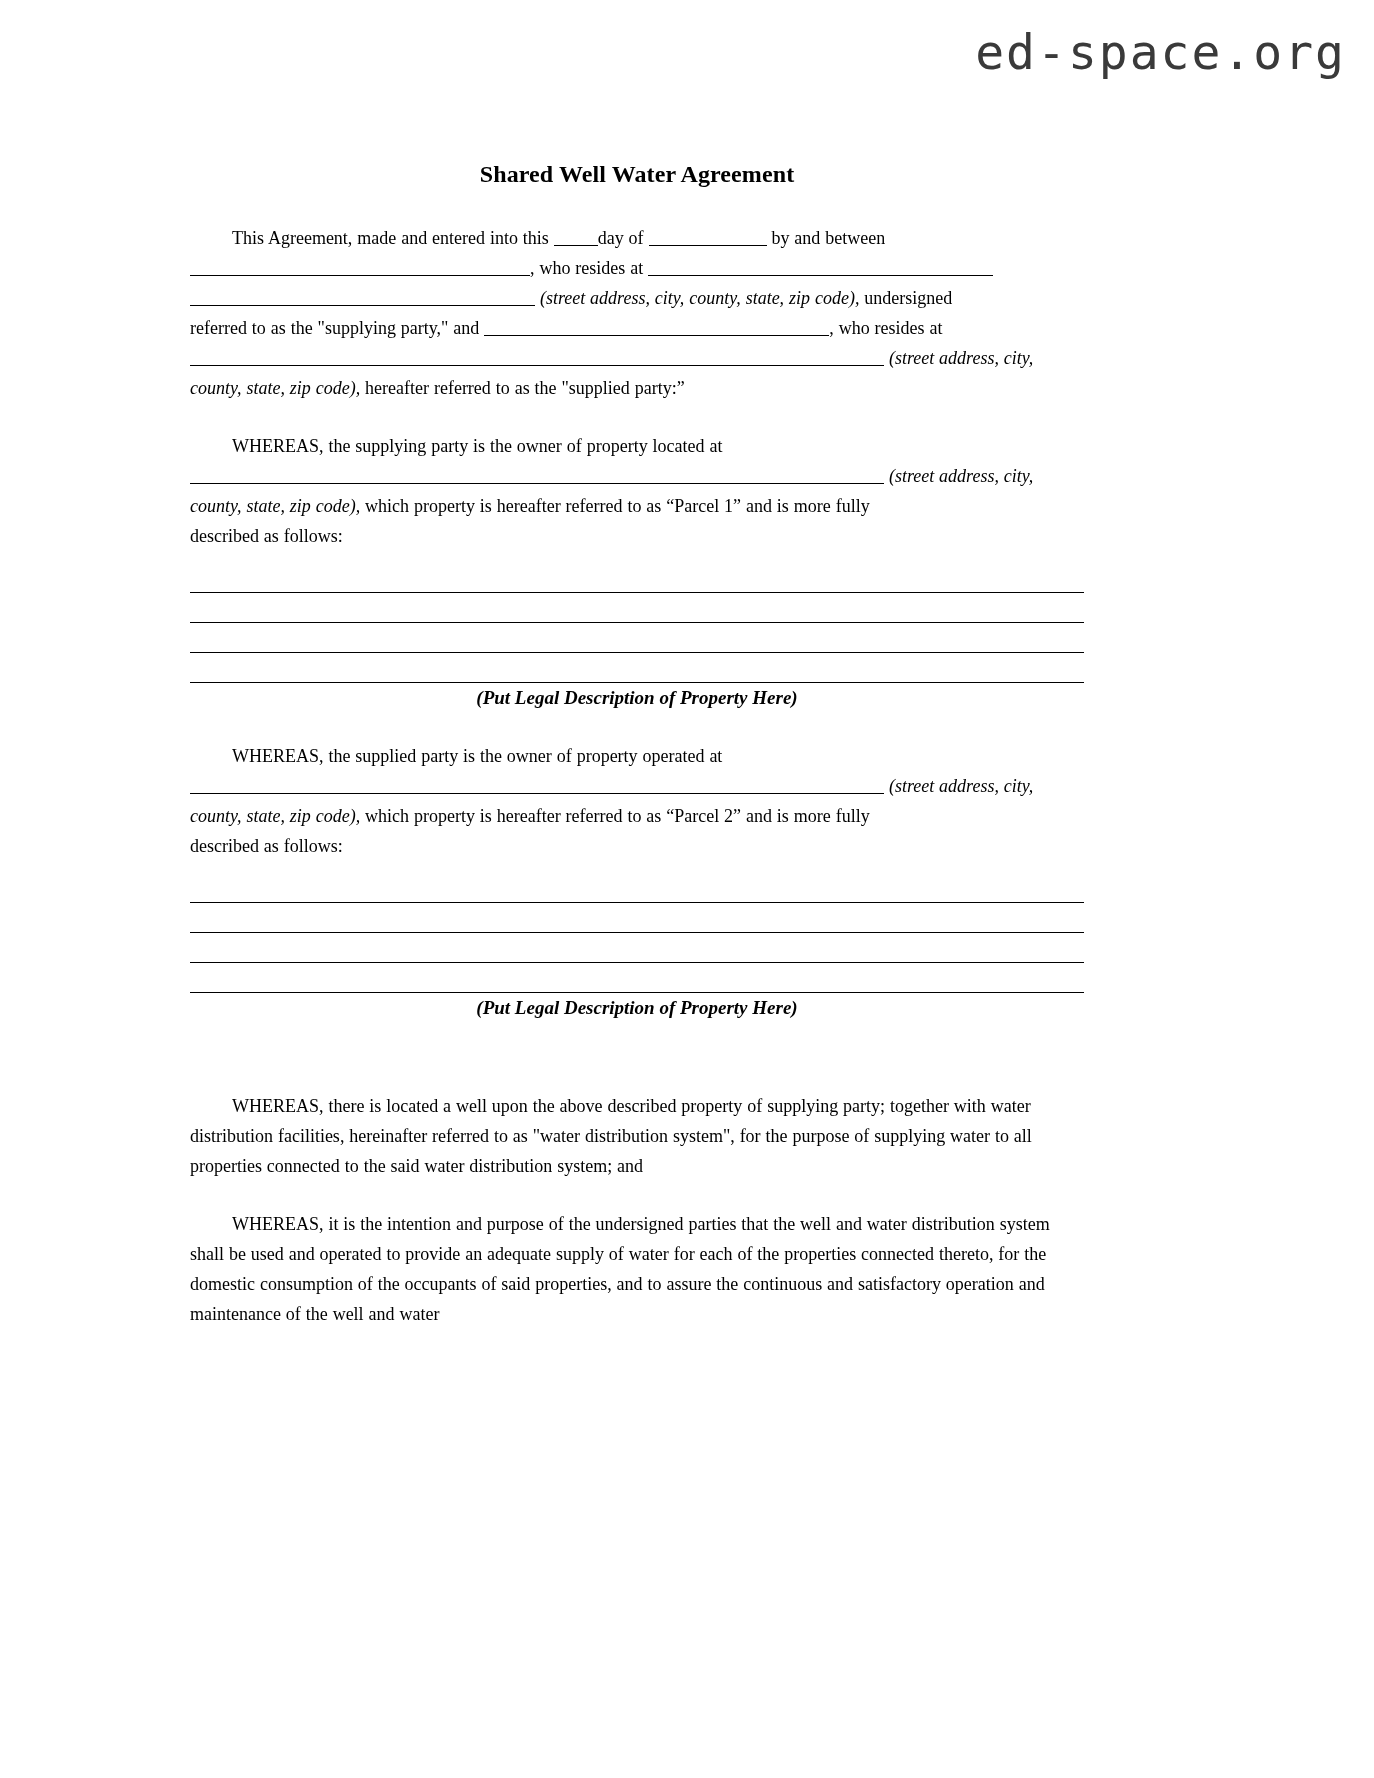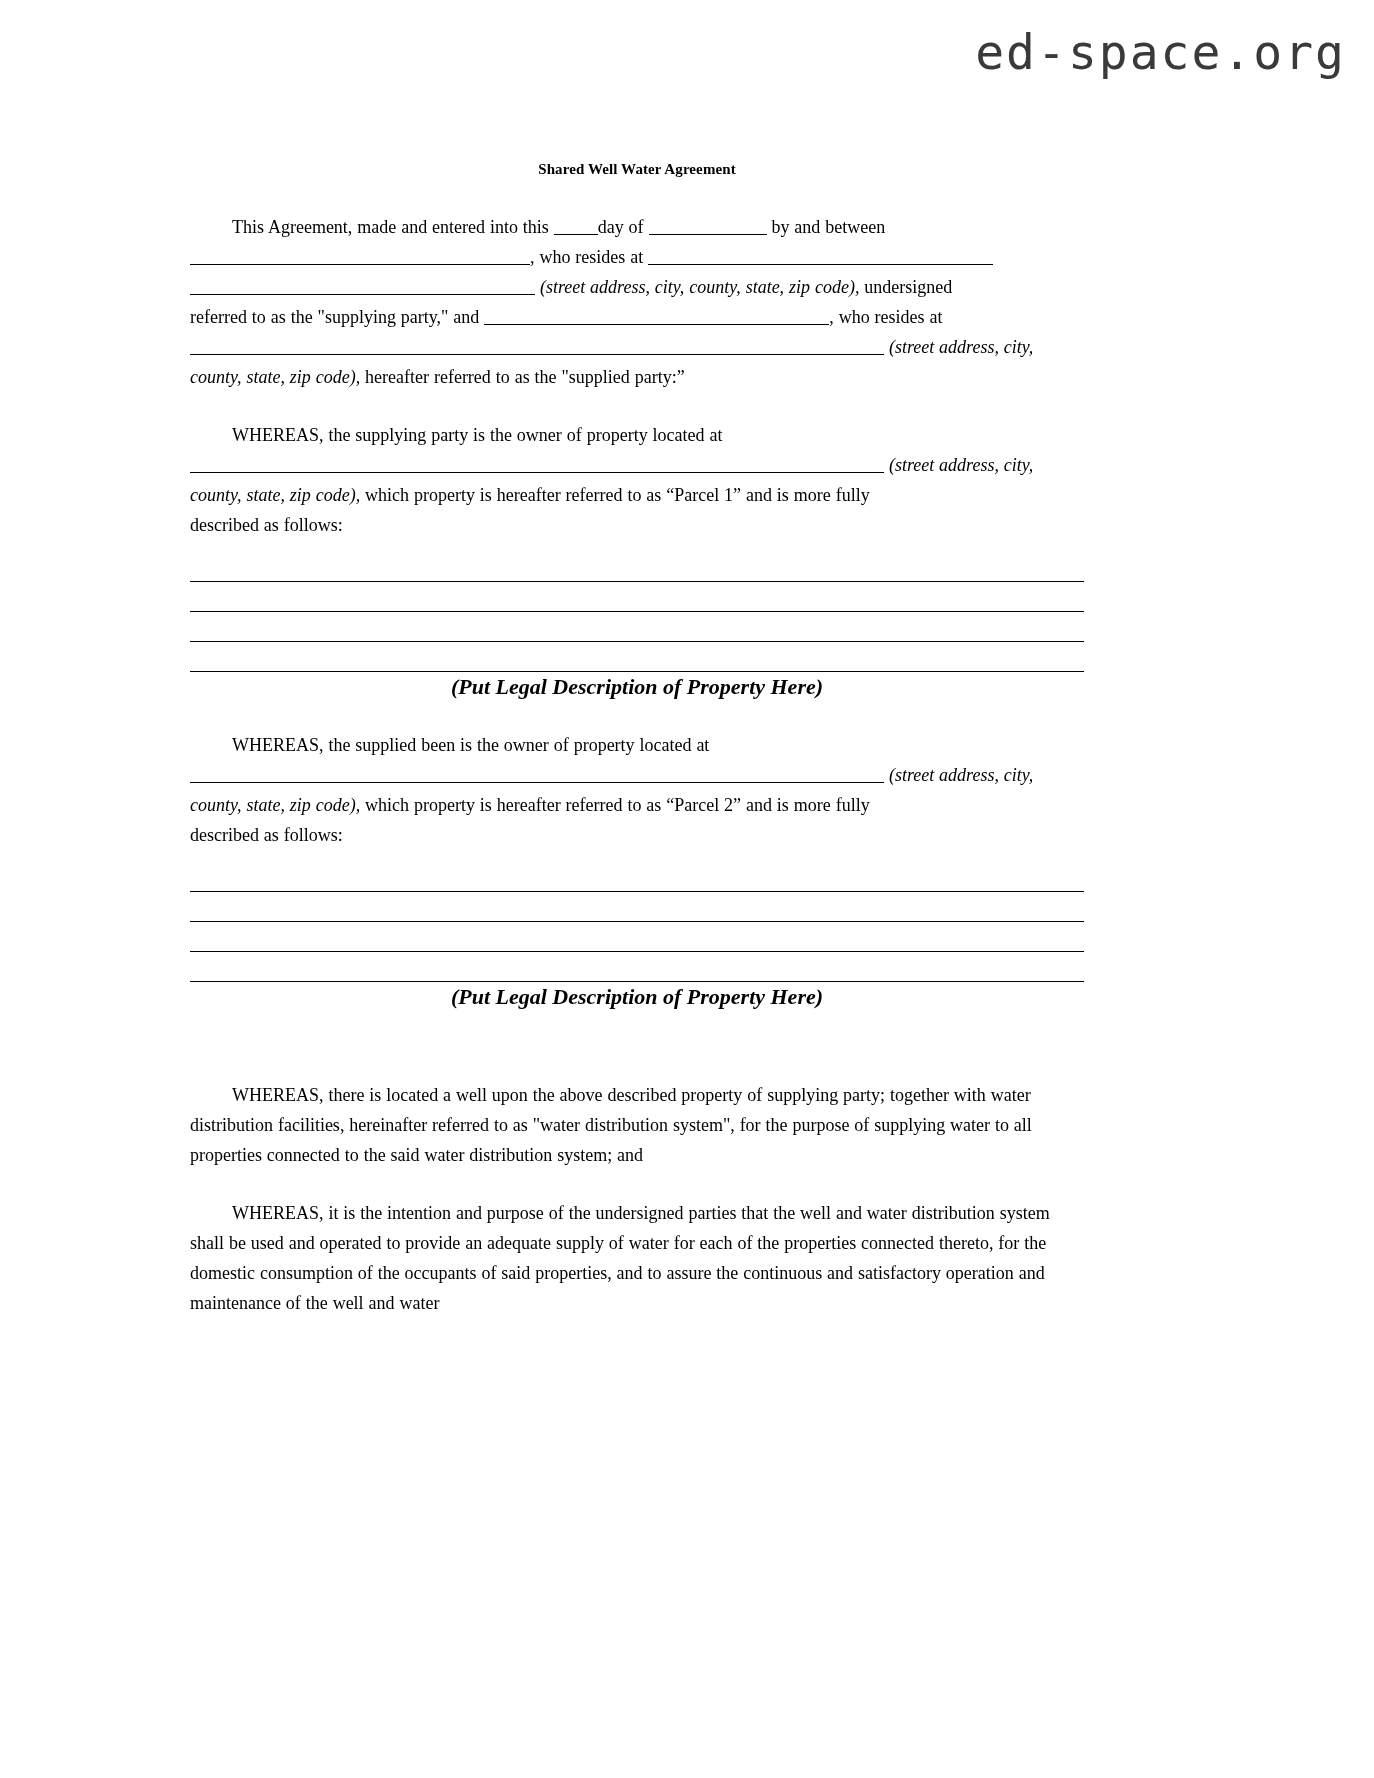--- a/index.html
+++ b/index.html
@@ -40,21 +40,21 @@
   .doc {
     position: absolute;
     left: 178px;
     top: 160px;
     width: 894px;
   }
 
   .doc-title {
     text-align: center;
     font-weight: bold;
-    font-size: 15px;
+    font-size: 24px;
     letter-spacing: 0.1px;
     margin: 0 0 34px 0;
     line-height: 1.2;
   }
 
   p.para {
     margin: 0;
     font-size: 18px;
     line-height: 30px;
     text-align: left;
@@ -100,21 +100,21 @@
     border-bottom: 1.8px solid #000;
     height: 0;
     width: 894px;
   }
   .rule-sp { height: 29px; }
 
   .caption {
     text-align: center;
     font-weight: bold;
     font-style: italic;
-    font-size: 22px;
+    font-size: 19px;
     line-height: 30px;
     margin: 0;
   }
 </style>
 </head>
 <body>
 
 <div class="page">
 
   <div class="watermark">ed-space.org</div>
@@ -160,21 +160,21 @@
         <div class="rule-sp"></div>
         <div class="rule"></div>
       </div>
 
       <p class="caption">(Put Legal Description of Property Here)</p>
     </div>
 
     <div class="gap-md"></div>
 
     <div>
-      <p class="para indent">WHEREAS, the supplied been is the owner of property located at</p>
+      <p class="para indent">WHEREAS, the supplied party is the owner of property operated at</p>
 
       <p class="para"><span class="blank b-addr4"></span><b class="bi"> (street address, city,</b></p>
 
       <p class="para"><b class="bi">county, state, zip code),</b><span> which property is hereafter referred to as “Parcel 2” and is more fully</span></p>
 
       <p class="para">described as follows:</p>
 
       <div class="gap-sm"></div>
 
       <div class="rule-block">

